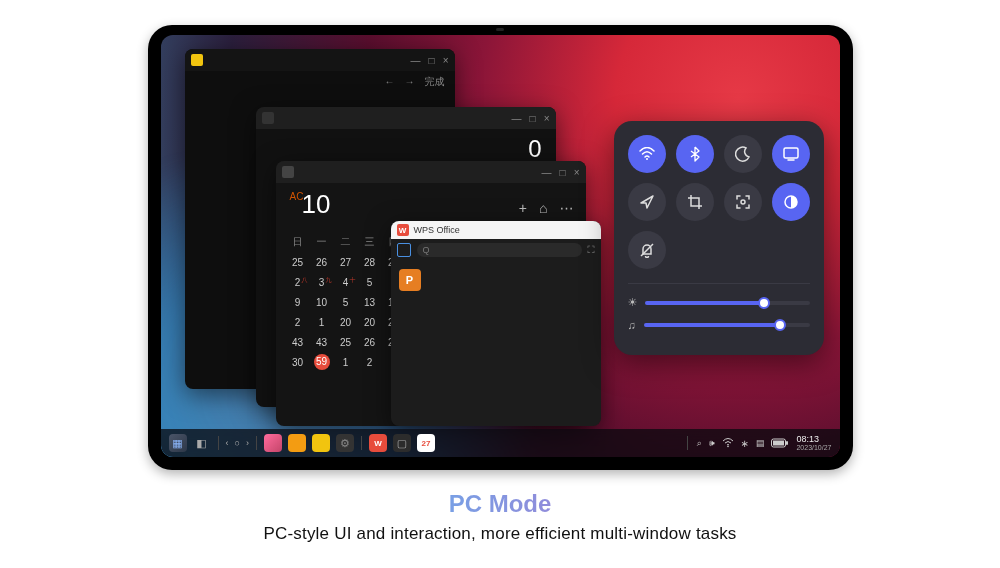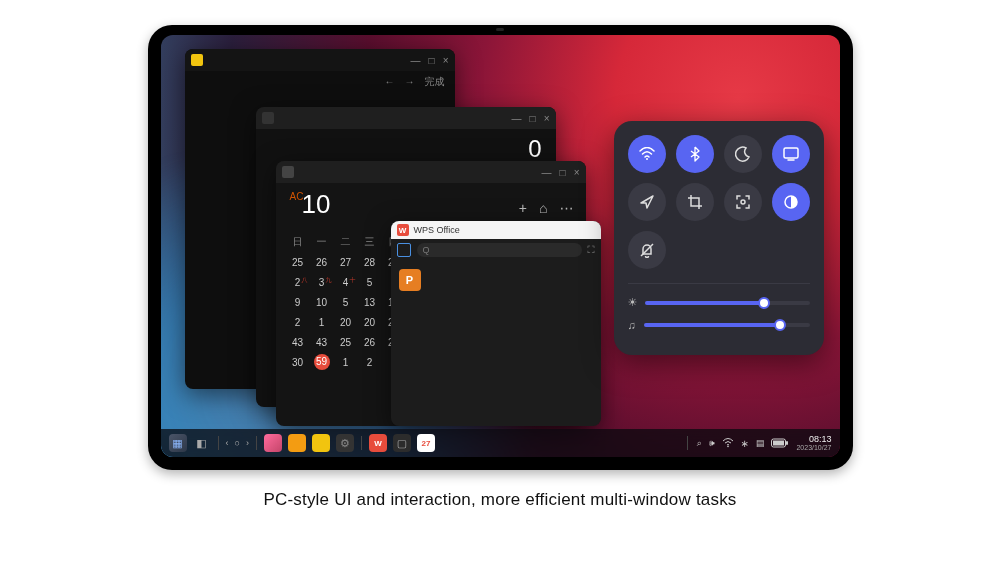--- a/index.html
+++ b/index.html
@@ -58,21 +58,21 @@
   }
   .tb-seg { display: flex; align-items: center; gap: 6px; }
   .tb-sep { width: 1px; height: 14px; background: #444; margin: 0 2px; }
   .tb-icon {
     width: 18px; height: 18px; border-radius: 4px;
     display: flex; align-items: center; justify-content: center;
     font-size: 11px;
   }
   .app-launcher { background: linear-gradient(135deg,#4a5568,#2d3748); color:#8ab4f8; }
   .tb-right { margin-left: auto; display: flex; align-items: center; gap: 7px; }
-  .clock-block { text-align: right; line-height: 1; }
+  .clock-block { text-align: left; line-height: 1; }
   .clock-time { font-size: 9px; color: #eee; }
   .clock-date { font-size: 7px; color: #aaa; }
 
   
   .win {
     position: absolute;
     background: #1a1a1a;
     border-radius: 8px;
     box-shadow: 0 6px 24px rgba(0,0,0,0.5);
     overflow: hidden;
@@ -426,14 +426,15 @@
           <div class="clock-time">08:13</div>
           <div class="clock-date">2023/10/27</div>
         </div>
       </div>
     </div>
 
   </div>
 </div>
 
 <div class="caption-block">
+  <div class="caption-title">PC Mode</div>
   <div class="caption-sub">PC-style UI and interaction, more efficient multi-window tasks</div>
 </div>
 
 </body></html>

